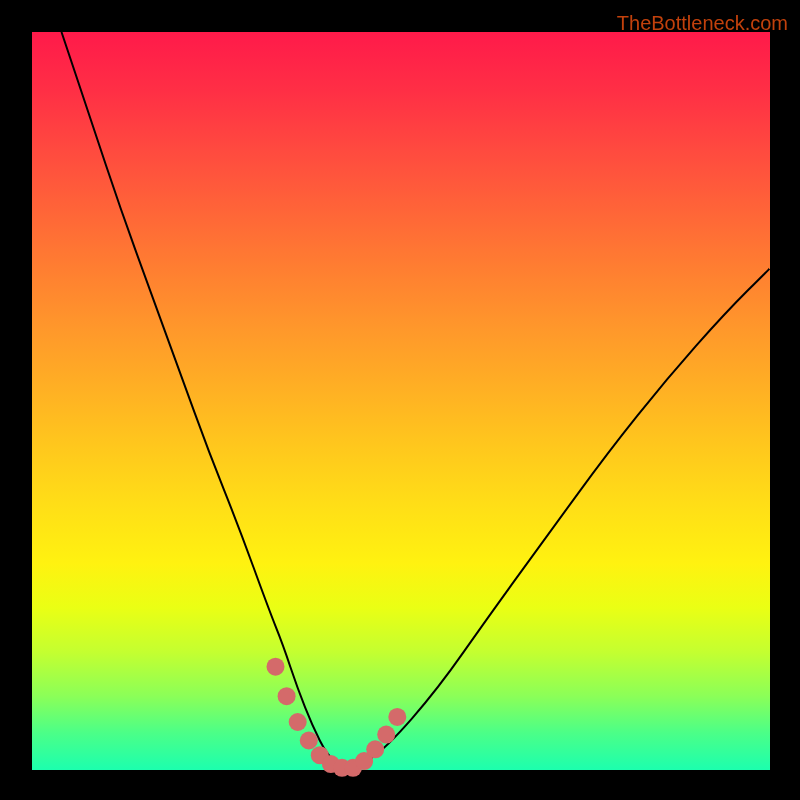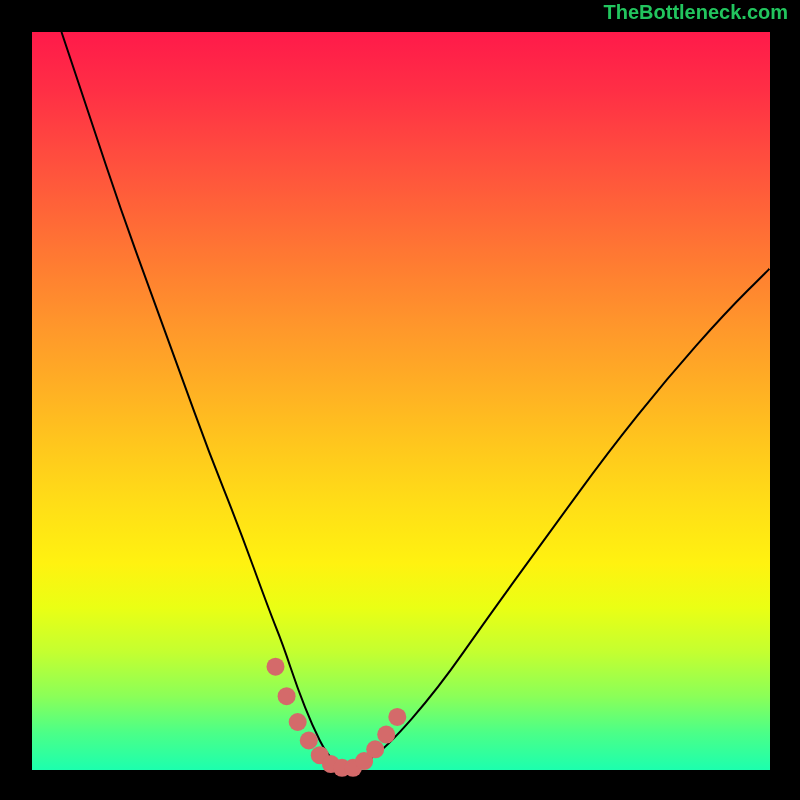--- a/index.html
+++ b/index.html
@@ -6,25 +6,25 @@
   body {
     width: 800px;
     height: 800px;
     background: #000;
     position: relative;
     font-family: Arial, sans-serif;
     overflow: hidden;
   }
   .watermark {
     position: absolute;
-    top: 1px;
+    top: 12px;
     right: 12px;
-    color: #22c55e;
+    color: #c2410c;
     font-size: 20px;
-    font-weight: 700;
+    font-weight: 400;
     z-index: 10;
   }
   .plot-area {
     position: absolute;
     left: 32px;
     top: 32px;
     width: 738px;
     height: 738px;
     background: linear-gradient(to bottom,
       #ff1a4a 0%,

